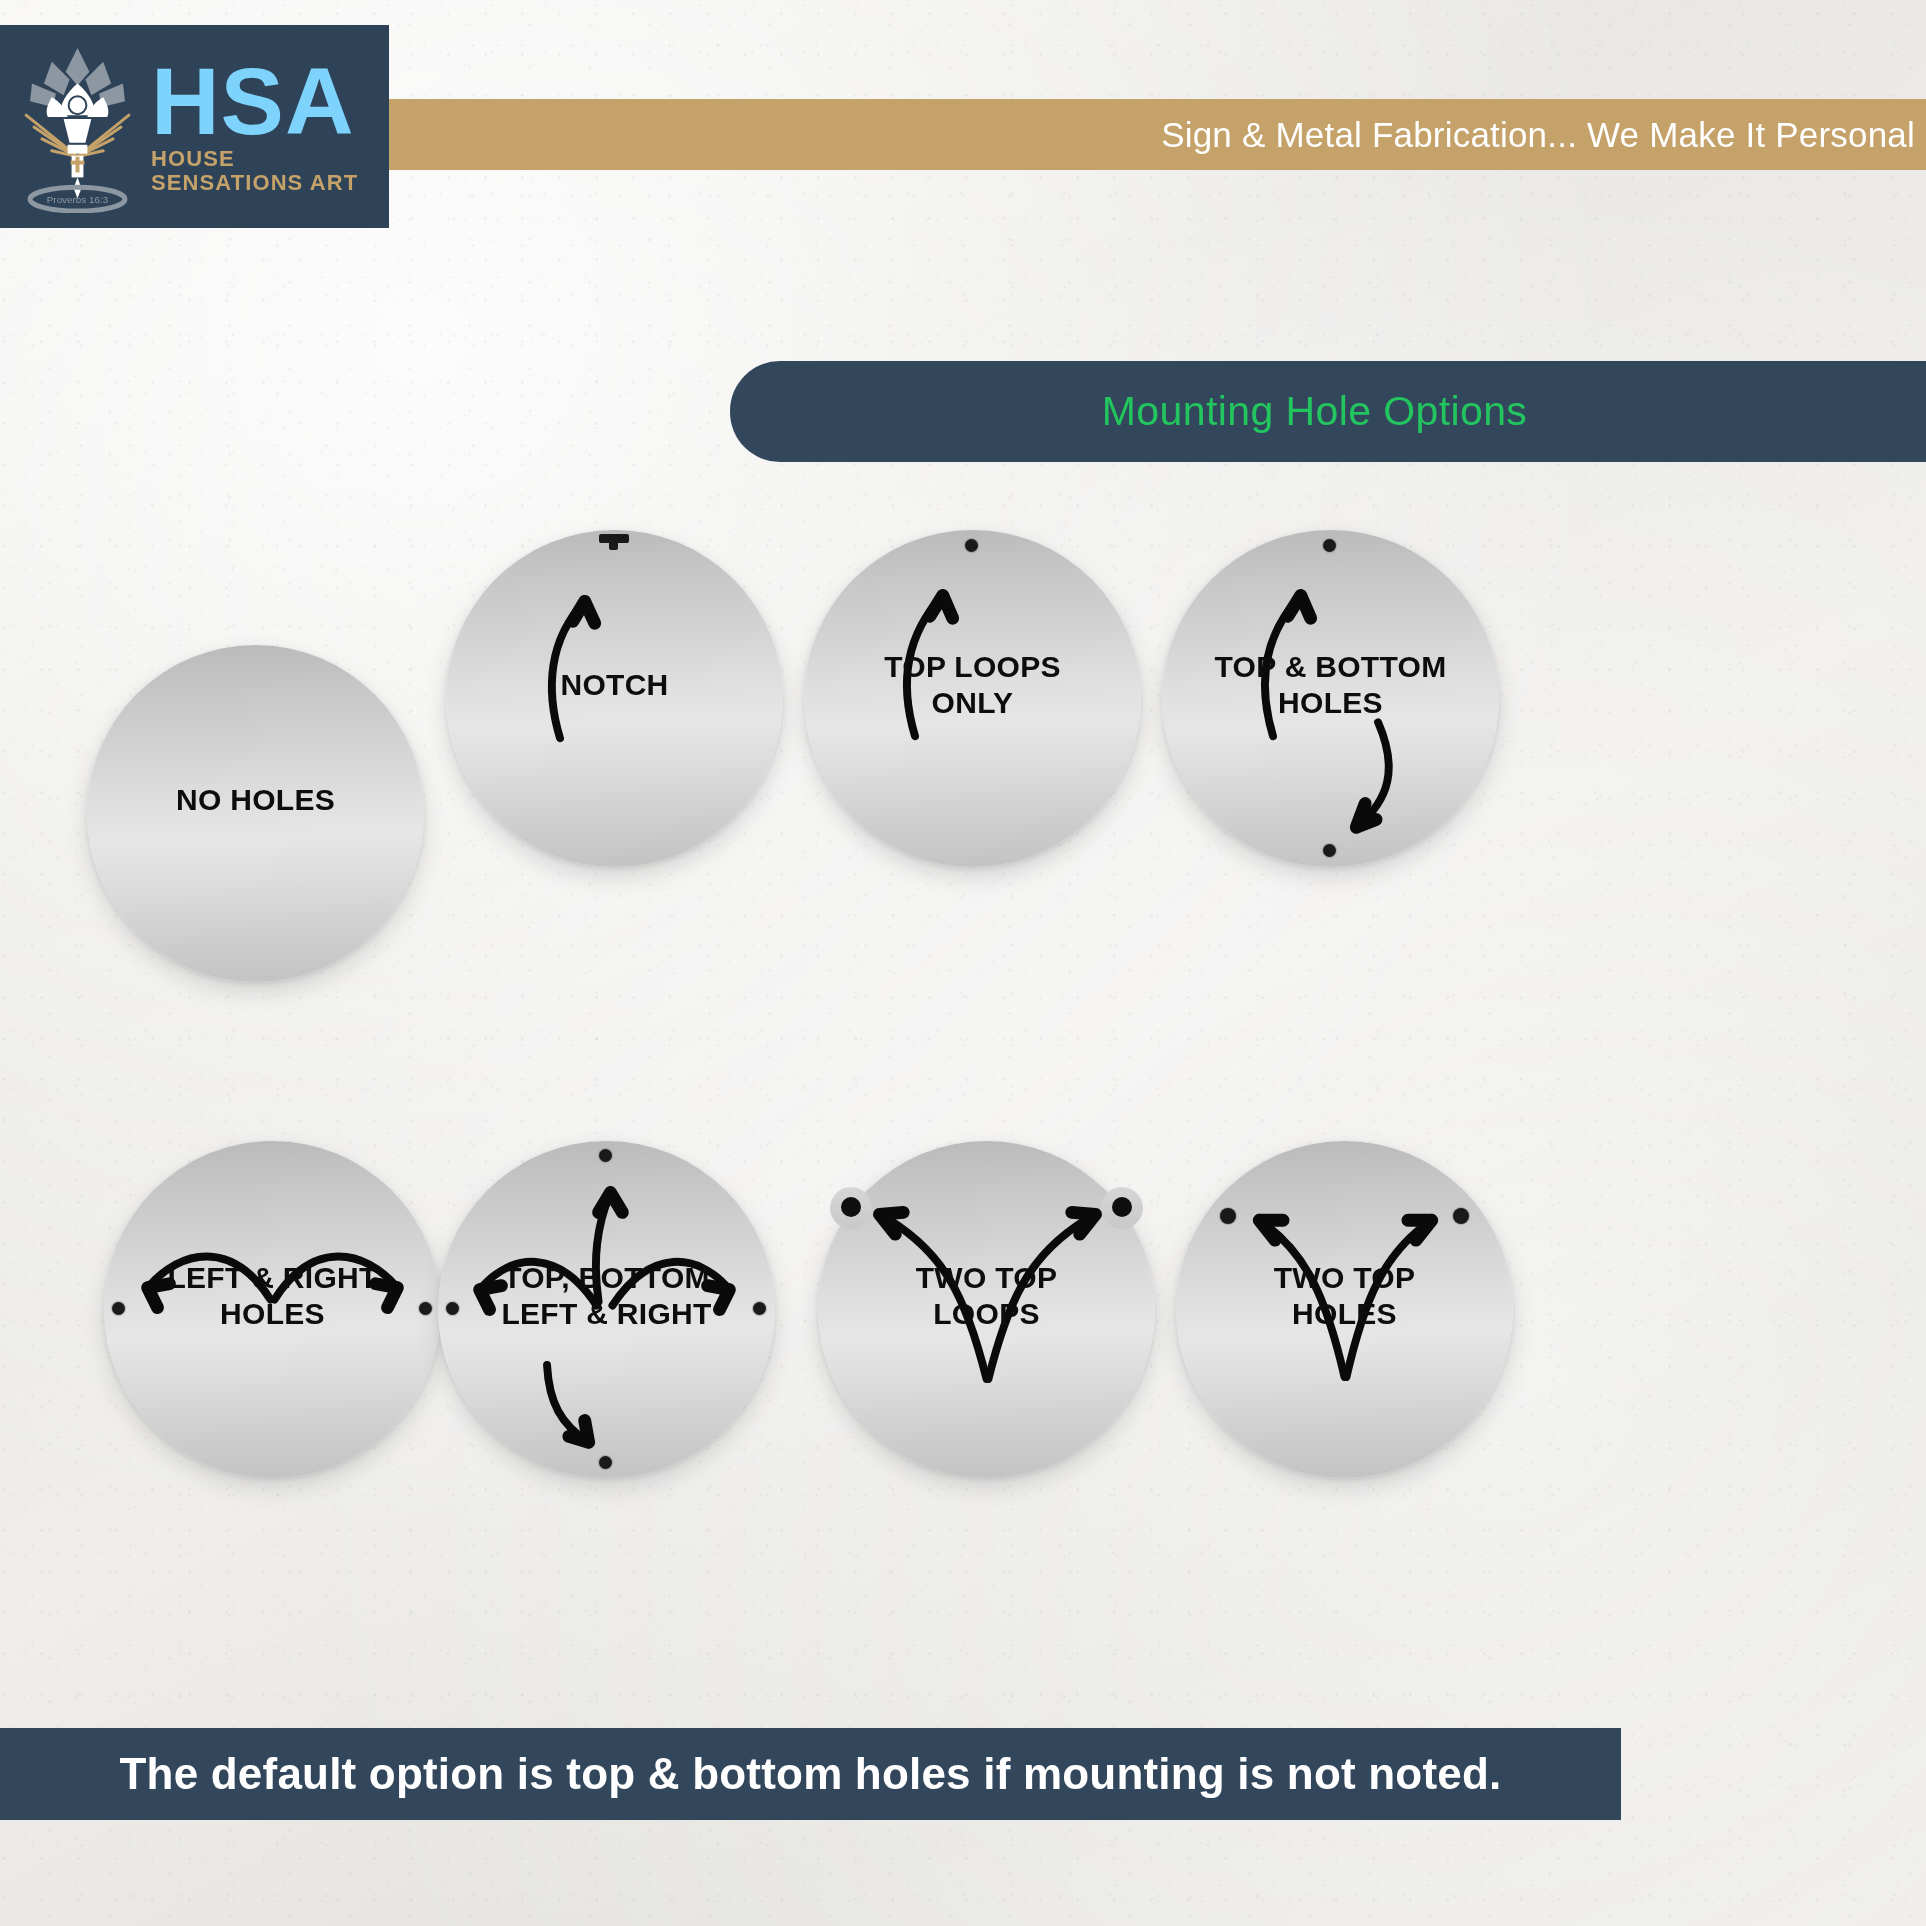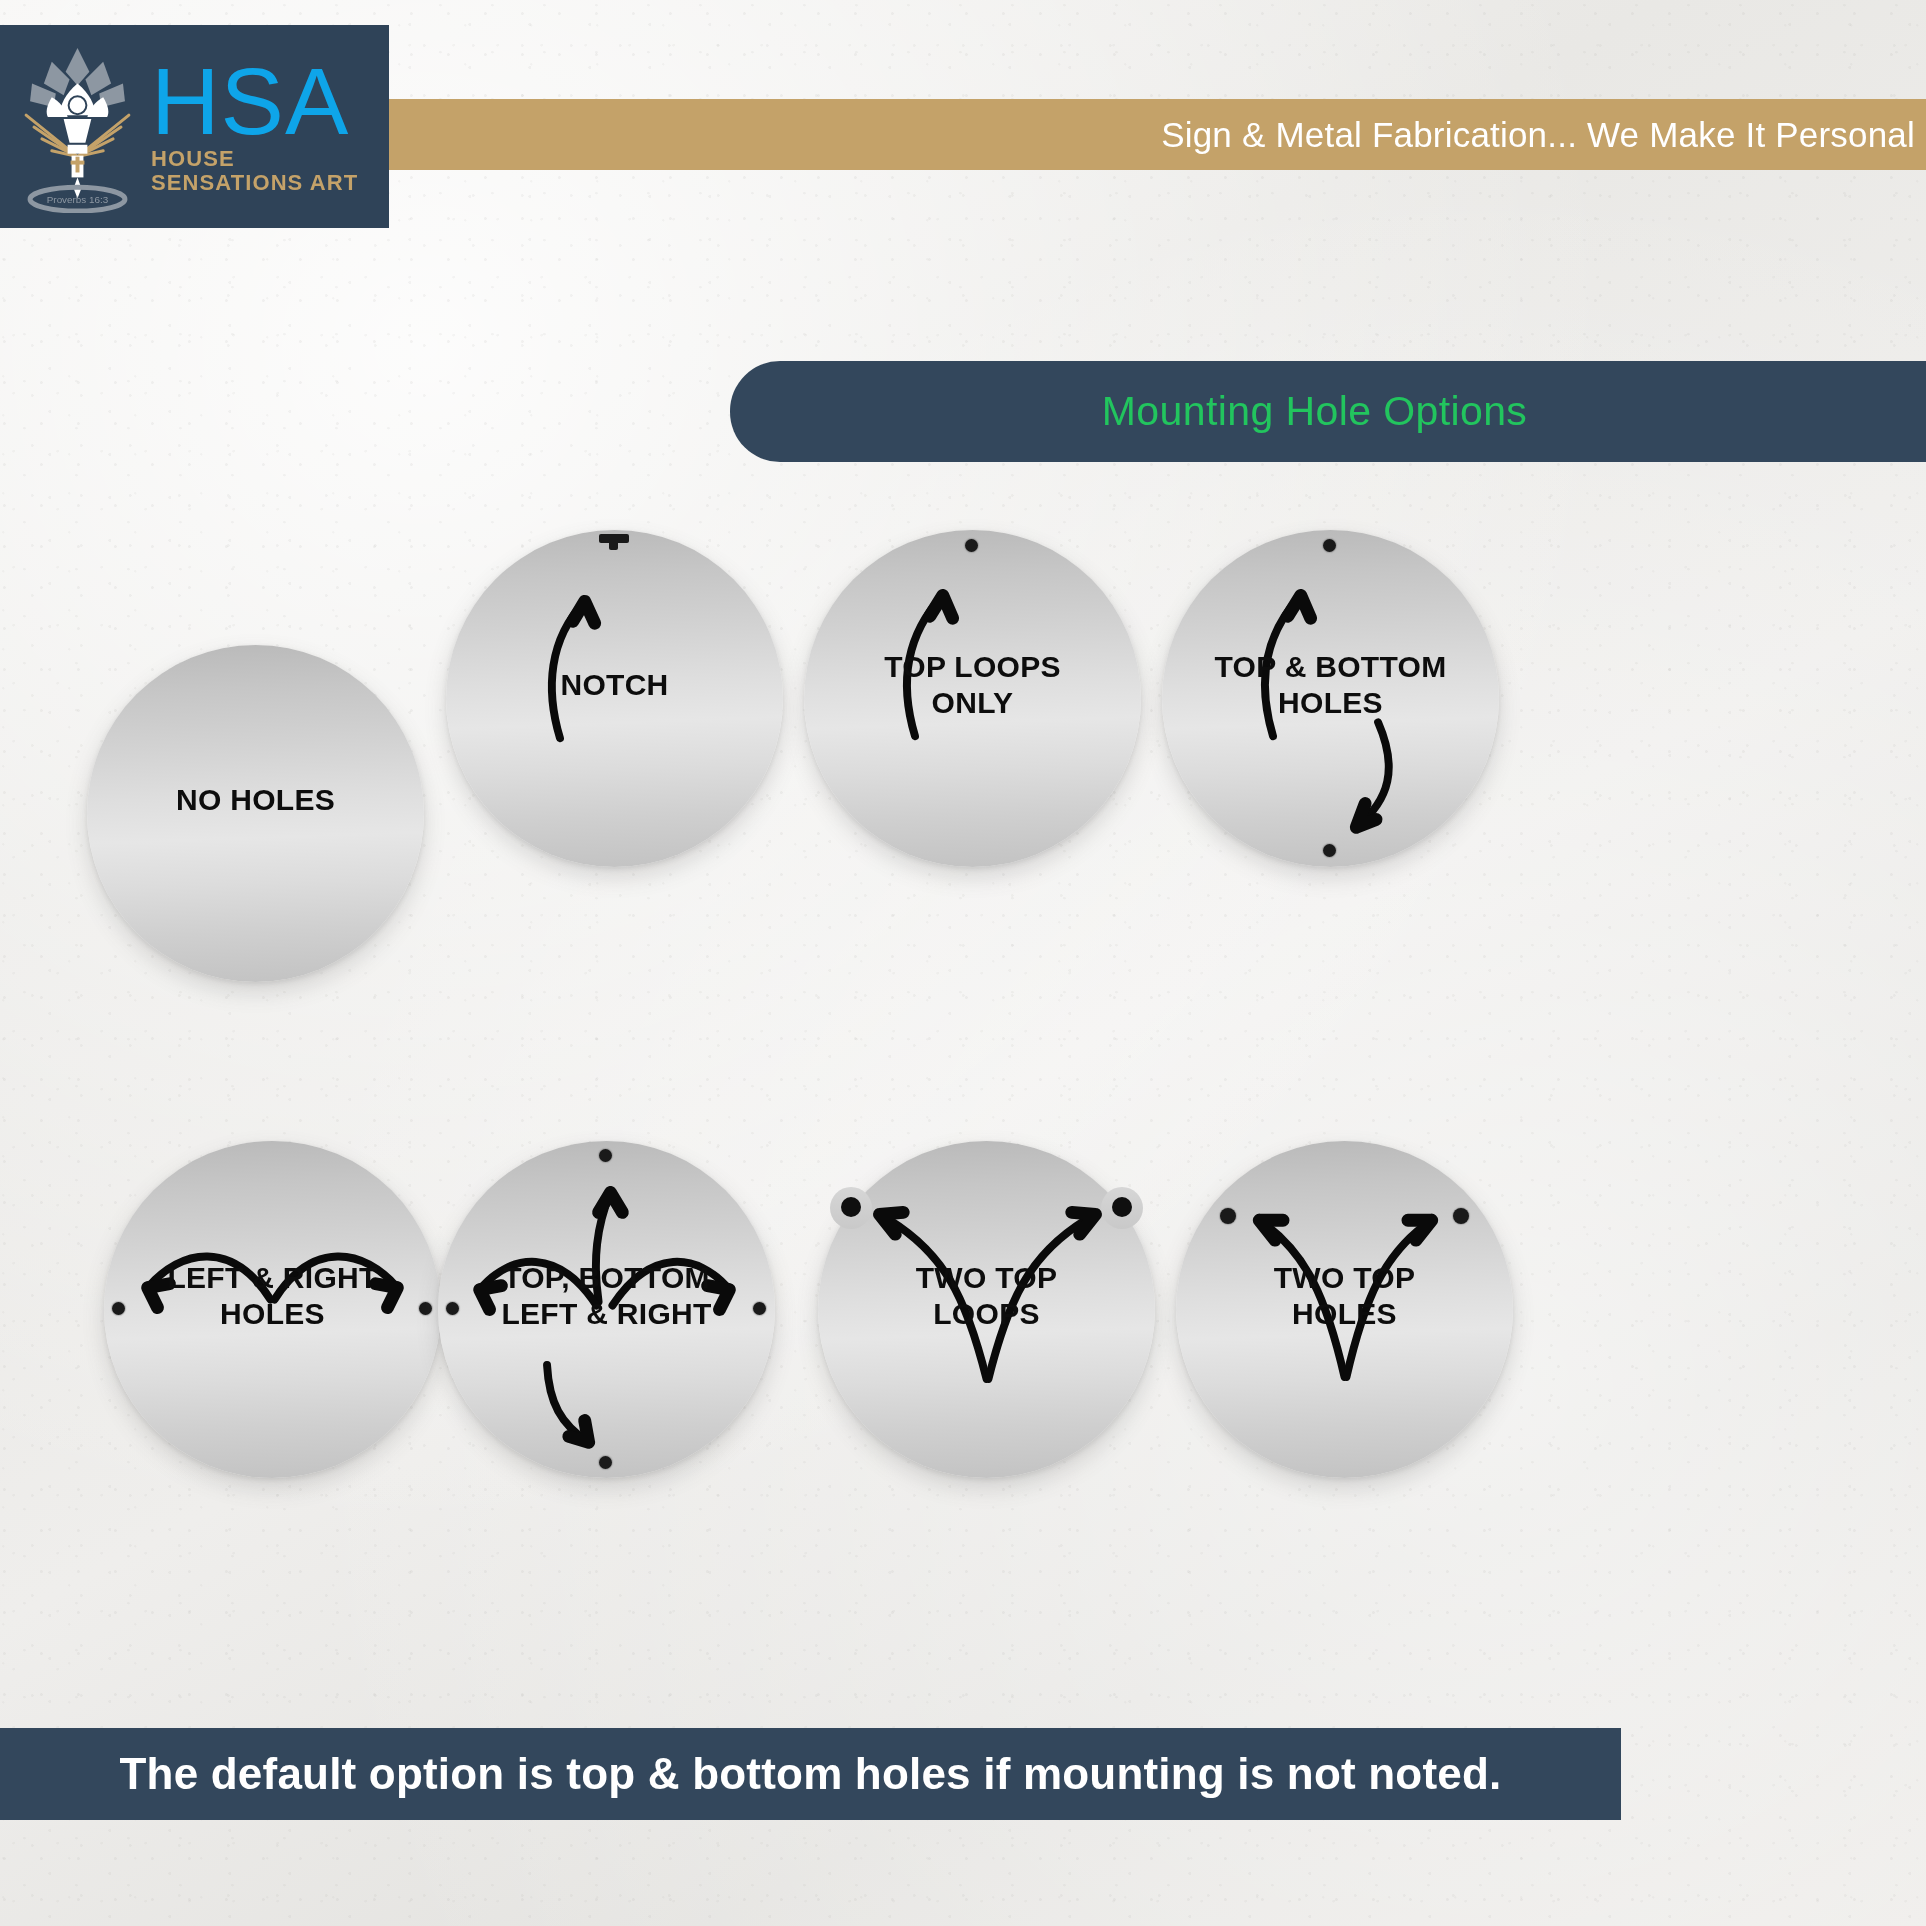--- a/index.html
+++ b/index.html
@@ -71,23 +71,23 @@
     position: relative;
     width: 139px; height: 173px;
     flex: 0 0 139px;
     margin-left: 8px;
     text-align: center;
   }
   .logo-words {
     margin-left: 4px;
   }
   .logo-hsa {
-    color: #0ea5e9;
+    color: #7dd3fc;
     font-size: 95px;
-    font-weight: 400;
+    font-weight: 700;
     line-height: .92;
     letter-spacing: 1px;
   }
   .logo-sub {
     color: #c4a269;
     font-size: 22px;
     font-weight: 700;
     letter-spacing: 1.1px;
     line-height: 1.1;
     margin-top: 2px;

